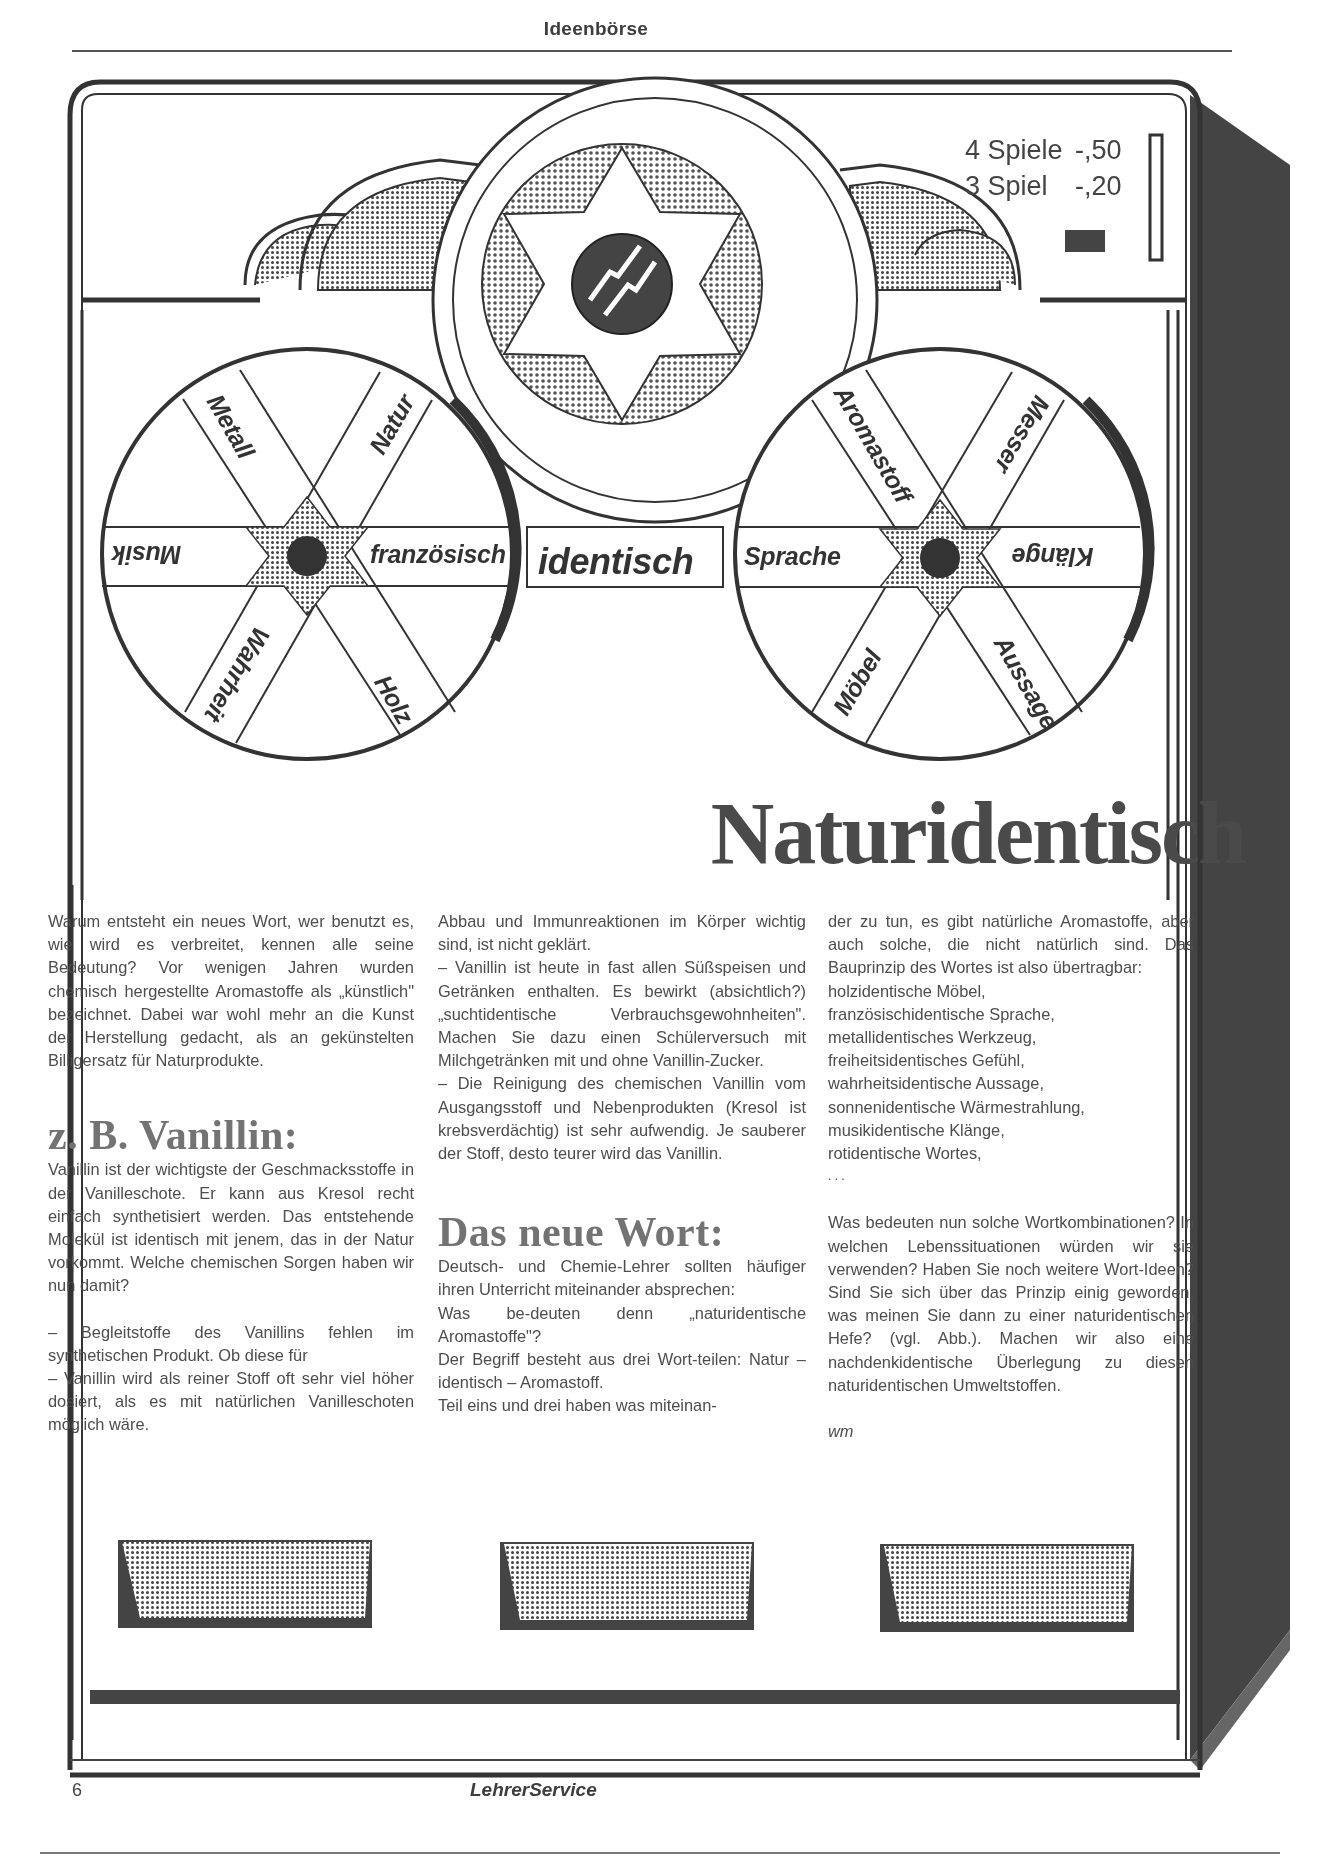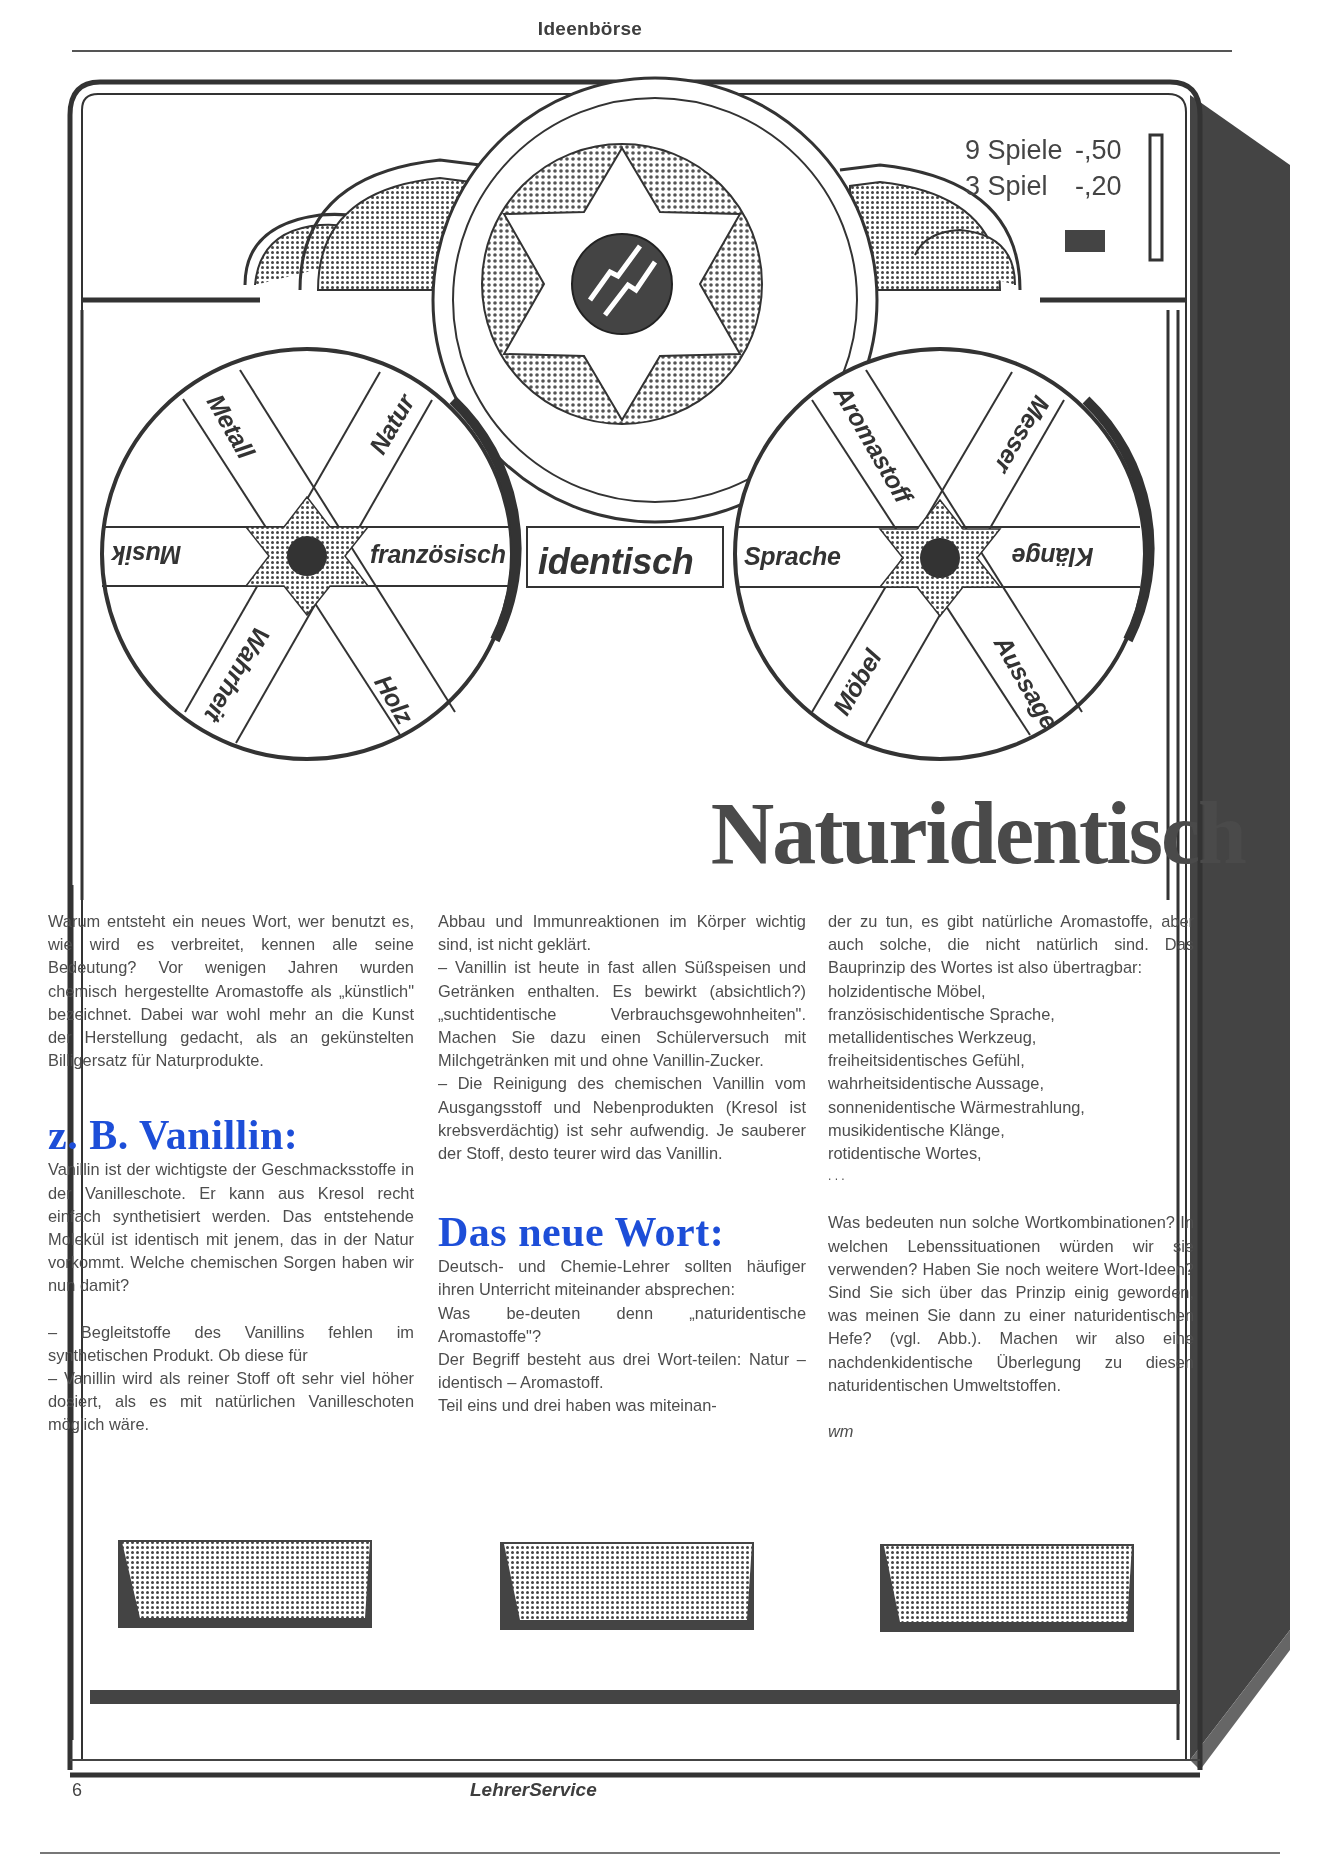--- a/index.html
+++ b/index.html
@@ -1,28 +1,28 @@
 <!DOCTYPE html>
 <html><head>
 <meta charset="utf-8">
 <style>
   html,body{margin:0;padding:0;background:#fff;}
   body{width:1320px;height:1870px;position:relative;overflow:hidden;font-family:"Liberation Sans",sans-serif;color:#4a4a4a;}
   .abs{position:absolute;}
-  .header-title{left:0;width:1180px;top:18px;text-align:center;font-weight:bold;font-size:19px;color:#3e3e3e;letter-spacing:0.3px;}
+  .header-title{left:0;width:1180px;top:18px;text-align:center;font-weight:bold;font-size:19px;color:#3e3e3e;letter-spacing:0.3px;padding-left:6px;}
   .header-rule{left:72px;top:50px;width:1160px;height:2px;background:#555;}
   svg.art{position:absolute;left:0;top:0;}
   .price{font-size:27px;color:#444;line-height:36px;}
   .price .lbl{display:inline-block;width:110px;}
   .wheel-label{position:absolute;font-weight:bold;font-style:italic;font-size:25px;color:#333;white-space:nowrap;transform-origin:center center;font-family:"Liberation Sans",sans-serif;letter-spacing:-0.3px;}
   .main-title{left:0;width:1245px;top:784px;text-align:right;font-family:"Liberation Serif",serif;font-weight:bold;font-size:88px;color:#4a4a4a;letter-spacing:-2px;line-height:100px;}
   .col{position:absolute;font-size:16.4px;line-height:23.2px;color:#4d4d4d;text-align:justify;}
   .col p{margin:0;}
   .col .gap{height:23px;}
-  .sub-head{font-family:"Liberation Serif",serif;font-weight:bold;font-size:42px;color:#1d4ed8;line-height:46px;letter-spacing:0.5px;}
+  .sub-head{font-family:"Liberation Serif",serif;font-weight:bold;font-size:42px;color:#737373;line-height:46px;letter-spacing:0.5px;}
   .wm{font-style:italic;}
   .footer-num{left:72px;top:1780px;font-size:18px;color:#444;}
   .footer-brand{left:470px;top:1779px;font-size:19px;font-weight:bold;font-style:italic;color:#3e3e3e;}
   .footer-rule{left:40px;top:1852px;width:1240px;height:2px;background:#777;}
 </style>
 </head>
 <body>
 
 <div class="abs header-title">Ideenbörse</div>
 <div class="abs header-rule"></div>
@@ -106,21 +106,21 @@
     <polygon points="122,1542 370,1542 365,1618 140,1618" fill="url(#dots)"></polygon>
     <rect x="500" y="1542" width="254" height="88" fill="#444"></rect>
     <polygon points="504,1544 752,1544 747,1620 520,1620" fill="url(#dots)"></polygon>
     <rect x="880" y="1544" width="254" height="88" fill="#444"></rect>
     <polygon points="884,1546 1132,1546 1127,1622 900,1622" fill="url(#dots)"></polygon>
   </g>
   <rect x="90" y="1690" width="1090" height="14" fill="#444"></rect>
 </svg>
 
 <div class="abs" style="left:965px;top:132px;">
-  <div class="price"><span class="lbl">9 Spiele</span><span>-,50</span></div>
+  <div class="price"><span class="lbl">4 Spiele</span><span>-,50</span></div>
   <div class="price"><span class="lbl">3 Spiel</span><span>-,20</span></div>
 </div>
 
 <div class="wheel-label" style="left:196px;top:412px;transform:rotate(90deg) rotate(-30deg);">Metall</div>
 <div class="wheel-label" style="left:360px;top:410px;transform:rotate(-60deg);">Natur</div>
 <div class="wheel-label" style="left:112px;top:540px;transform:rotate(180deg);">Musik</div>
 <div class="wheel-label" style="left:370px;top:540px;">französisch</div>
 <div class="wheel-label" style="left:185px;top:660px;transform:rotate(120deg);">Wahrheit</div>
 <div class="wheel-label" style="left:368px;top:685px;transform:rotate(60deg);">Holz</div>
 

